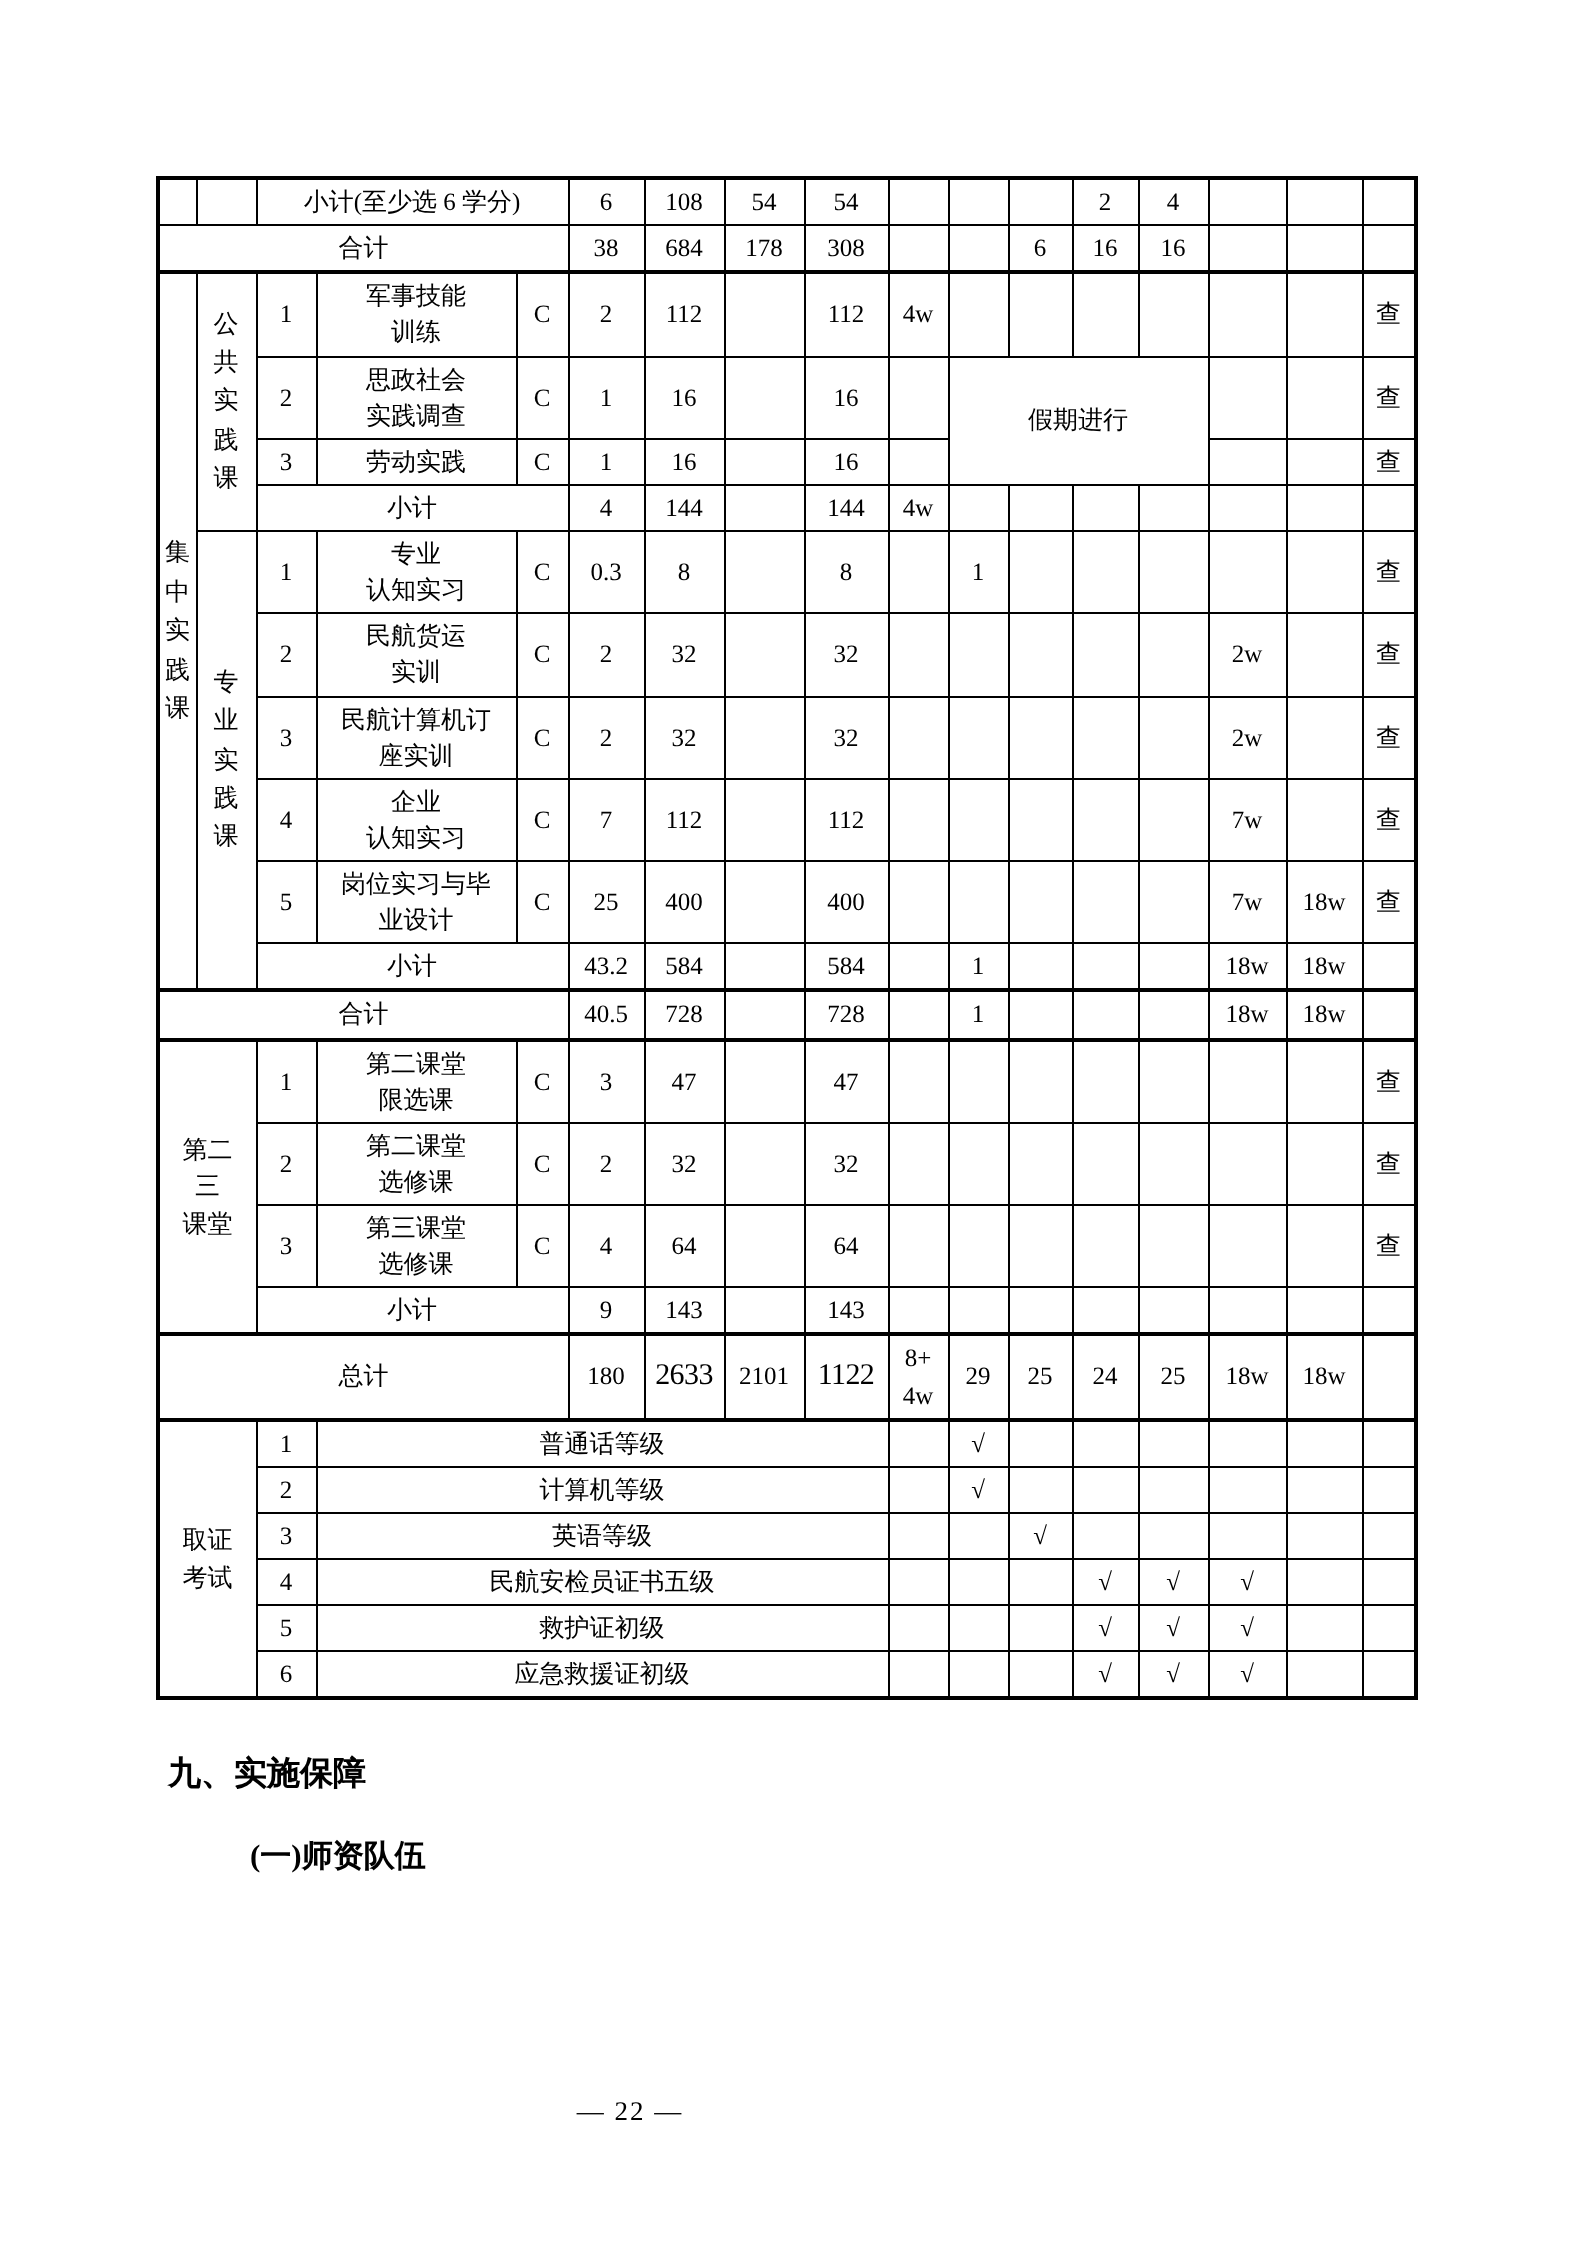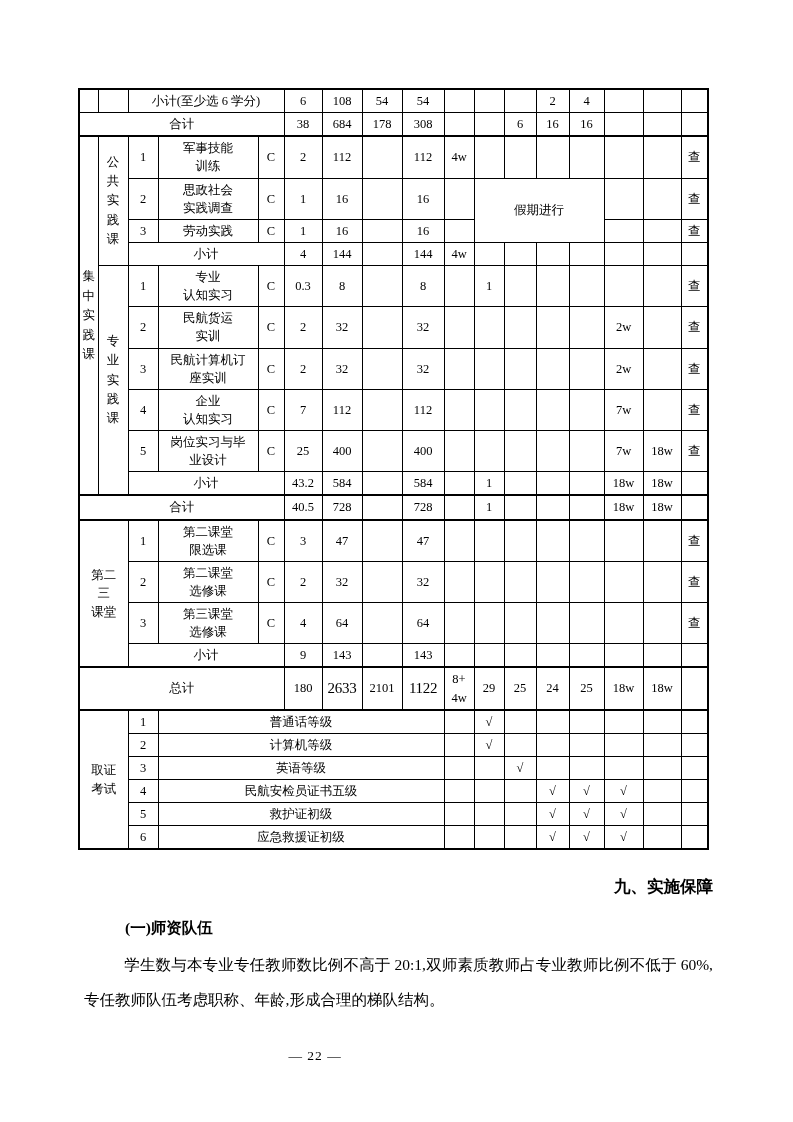--- a/index.html
+++ b/index.html
@@ -22,21 +22,21 @@
     padding:2px 0;
     white-space:pre-line;
     overflow:hidden;
   }
   tr.hb > td{border-top-width:2px;}
   .v{display:inline-block;width:1em;word-break:break-all;line-height:1.55;letter-spacing:0;}
   td.sm{font-size:15px;letter-spacing:-0.3px;}
   .content{margin-left:84px;width:629px;}
   .h1{
     font-family:"Liberation Sans","DejaVu Sans",sans-serif;
-    font-weight:bold;font-size:16.5px;margin:26px 0 0 0;text-align:right;
+    font-weight:bold;font-size:16.5px;margin:26px 0 0 0;
   }
   .h2{
     font-family:Liberation Serif, serif;
     font-weight:bold;font-size:15.5px;margin:20px 0 0 41px;
   }
   .h3{font-size:15px;margin:17px 0 0 41px;}
   .para{
     font-size:15.5px;line-height:2.26;text-align:justify;
     text-indent:2.6em;margin:8px 0 0 0;
   }
@@ -448,17 +448,16 @@
           <td>√</td>
           <td></td>
           <td></td>
         </tr>
       </tbody>
   </table>
 
   <div class="content">
     <div class="h1">九、实施保障</div>
     <div class="h2">(一)师资队伍</div>
-    <p class="para">学生数与本专业专任教师数比例不高于 20:1,双师素质教师占专业教师比例不低于 60%,专任教师队伍考虑职称、年龄,形成合理的梯队结构。</p>
   </div>
 
   <div class="pageno">— 22 —</div>
 </div>
 
 </body></html>

